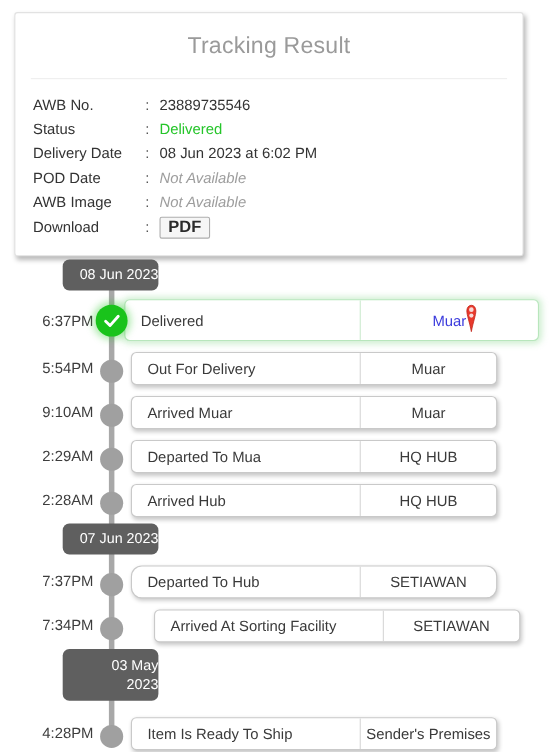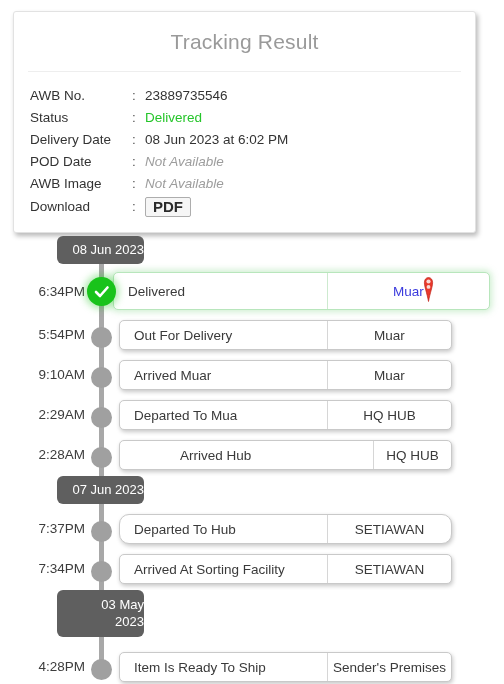--- a/index.html
+++ b/index.html
@@ -227,21 +227,21 @@
 
 <div class="timeline">
   <div class="rail"></div>
   <div id="timeline-groups">
       <div class="date-chip-row">
         <div class="date-chip">
           <div>08 Jun 2023</div>
         </div>
       </div>
       <div class="event-row" style="height: 46px;">
-        <div class="ev-time" style="top: 14px;">6:34PM</div>
+        <div class="ev-time" style="top: 14px;">6:37PM</div>
         <div class="ev-dot done" style="top: 7px;">
           <svg width="19" height="19" viewBox="0 0 19 19">
             <path d="M4 10 L8 14 L15.5 5.5" stroke="#ffffff" stroke-width="2.6" fill="none" stroke-linecap="round" stroke-linejoin="round"></path>
           </svg>
         </div>
         <div class="ev-box current" style="top: 2px;">
           <div class="ev-desc">Delivered</div>
           <div class="ev-loc">
             <span>Muar</span>
             <span class="pin-icon"><svg width="11" height="26" viewBox="0 0 11 26">
@@ -278,21 +278,21 @@
         <div class="ev-box" style="top: 4px;">
           <div class="ev-desc">Departed To Mua</div>
           <div class="ev-loc">
             <span>HQ HUB</span>
           </div>
         </div>
       </div>
       <div class="event-row">
         <div class="ev-time">2:28AM</div>
         <div class="ev-dot" style="top: 11px;"></div>
-        <div class="ev-box" style="top: 4px; padding-left: 46px;">
+        <div class="ev-box" style="top: 4px;">
           <div class="ev-desc">Arrived Hub</div>
           <div class="ev-loc">
             <span>HQ HUB</span>
           </div>
         </div>
       </div>
       <div class="date-chip-row">
         <div class="date-chip">
           <div>07 Jun 2023</div>
         </div>
@@ -303,21 +303,21 @@
         <div class="ev-box" style="top: 4px; border-radius: 10px;">
           <div class="ev-desc">Departed To Hub</div>
           <div class="ev-loc">
             <span>SETIAWAN</span>
           </div>
         </div>
       </div>
       <div class="event-row">
         <div class="ev-time">7:34PM</div>
         <div class="ev-dot" style="top: 11px;"></div>
-        <div class="ev-box" style="top: 4px;">
+        <div class="ev-box" style="top: 4px; margin-left: 21px;">
           <div class="ev-desc">Arrived At Sorting Facility</div>
           <div class="ev-loc">
             <span>SETIAWAN</span>
           </div>
         </div>
       </div>
       <div class="date-chip-row" style="height: 58px;">
         <div class="date-chip two-line">
           <div>03 May</div>
           <div>2023</div>

